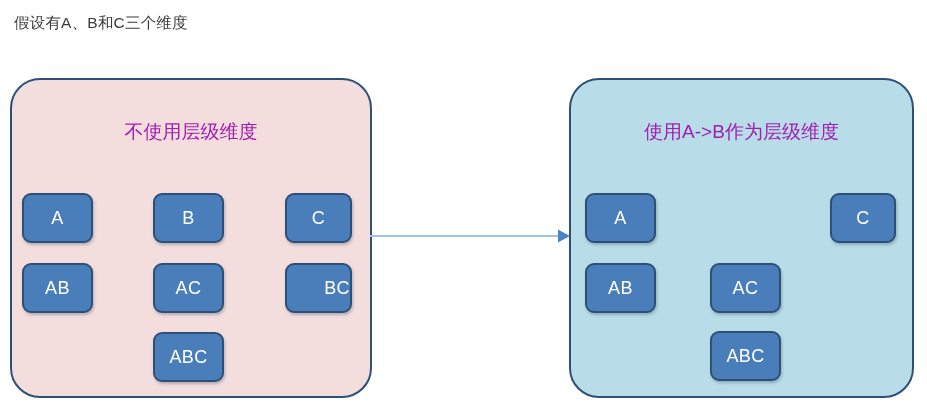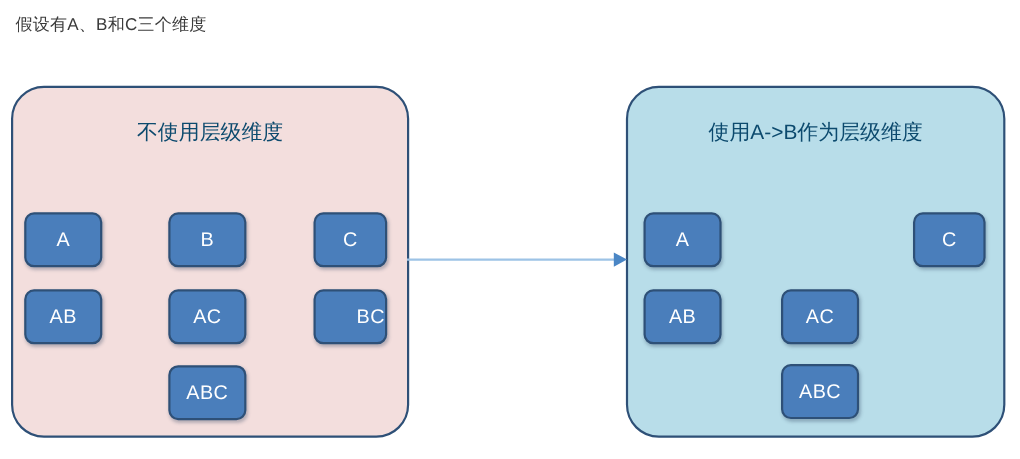--- a/index.html
+++ b/index.html
@@ -52,25 +52,25 @@
     top: 78px;
     width: 345px;
     height: 320px;
     background: #b8dde9;
   }
 
   .panel-title {
     position: absolute;
     left: 0;
     right: 0;
-    top: 29px;
+    top: 40px;
     text-align: center;
     font-size: 19px;
     line-height: 24px;
-    color: #0c4a6e;
+    color: #a21caf;
     white-space: nowrap;
   }
 
   
   .node {
     position: absolute;
     box-sizing: border-box;
     background: #4a7ebb;
     border: 2px solid #2e5077;
     border-radius: 9px;

